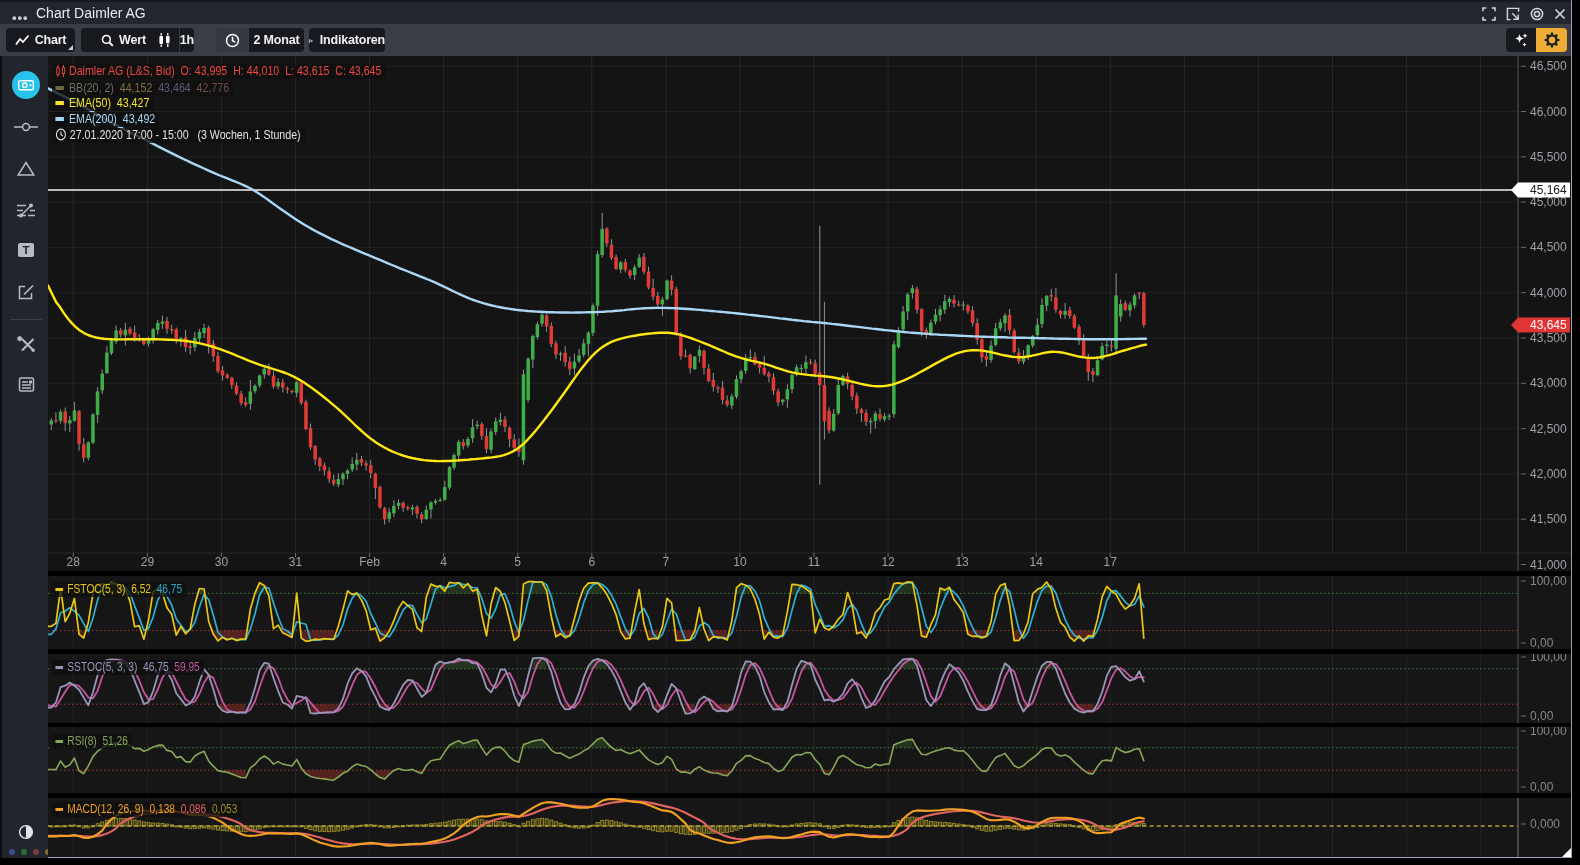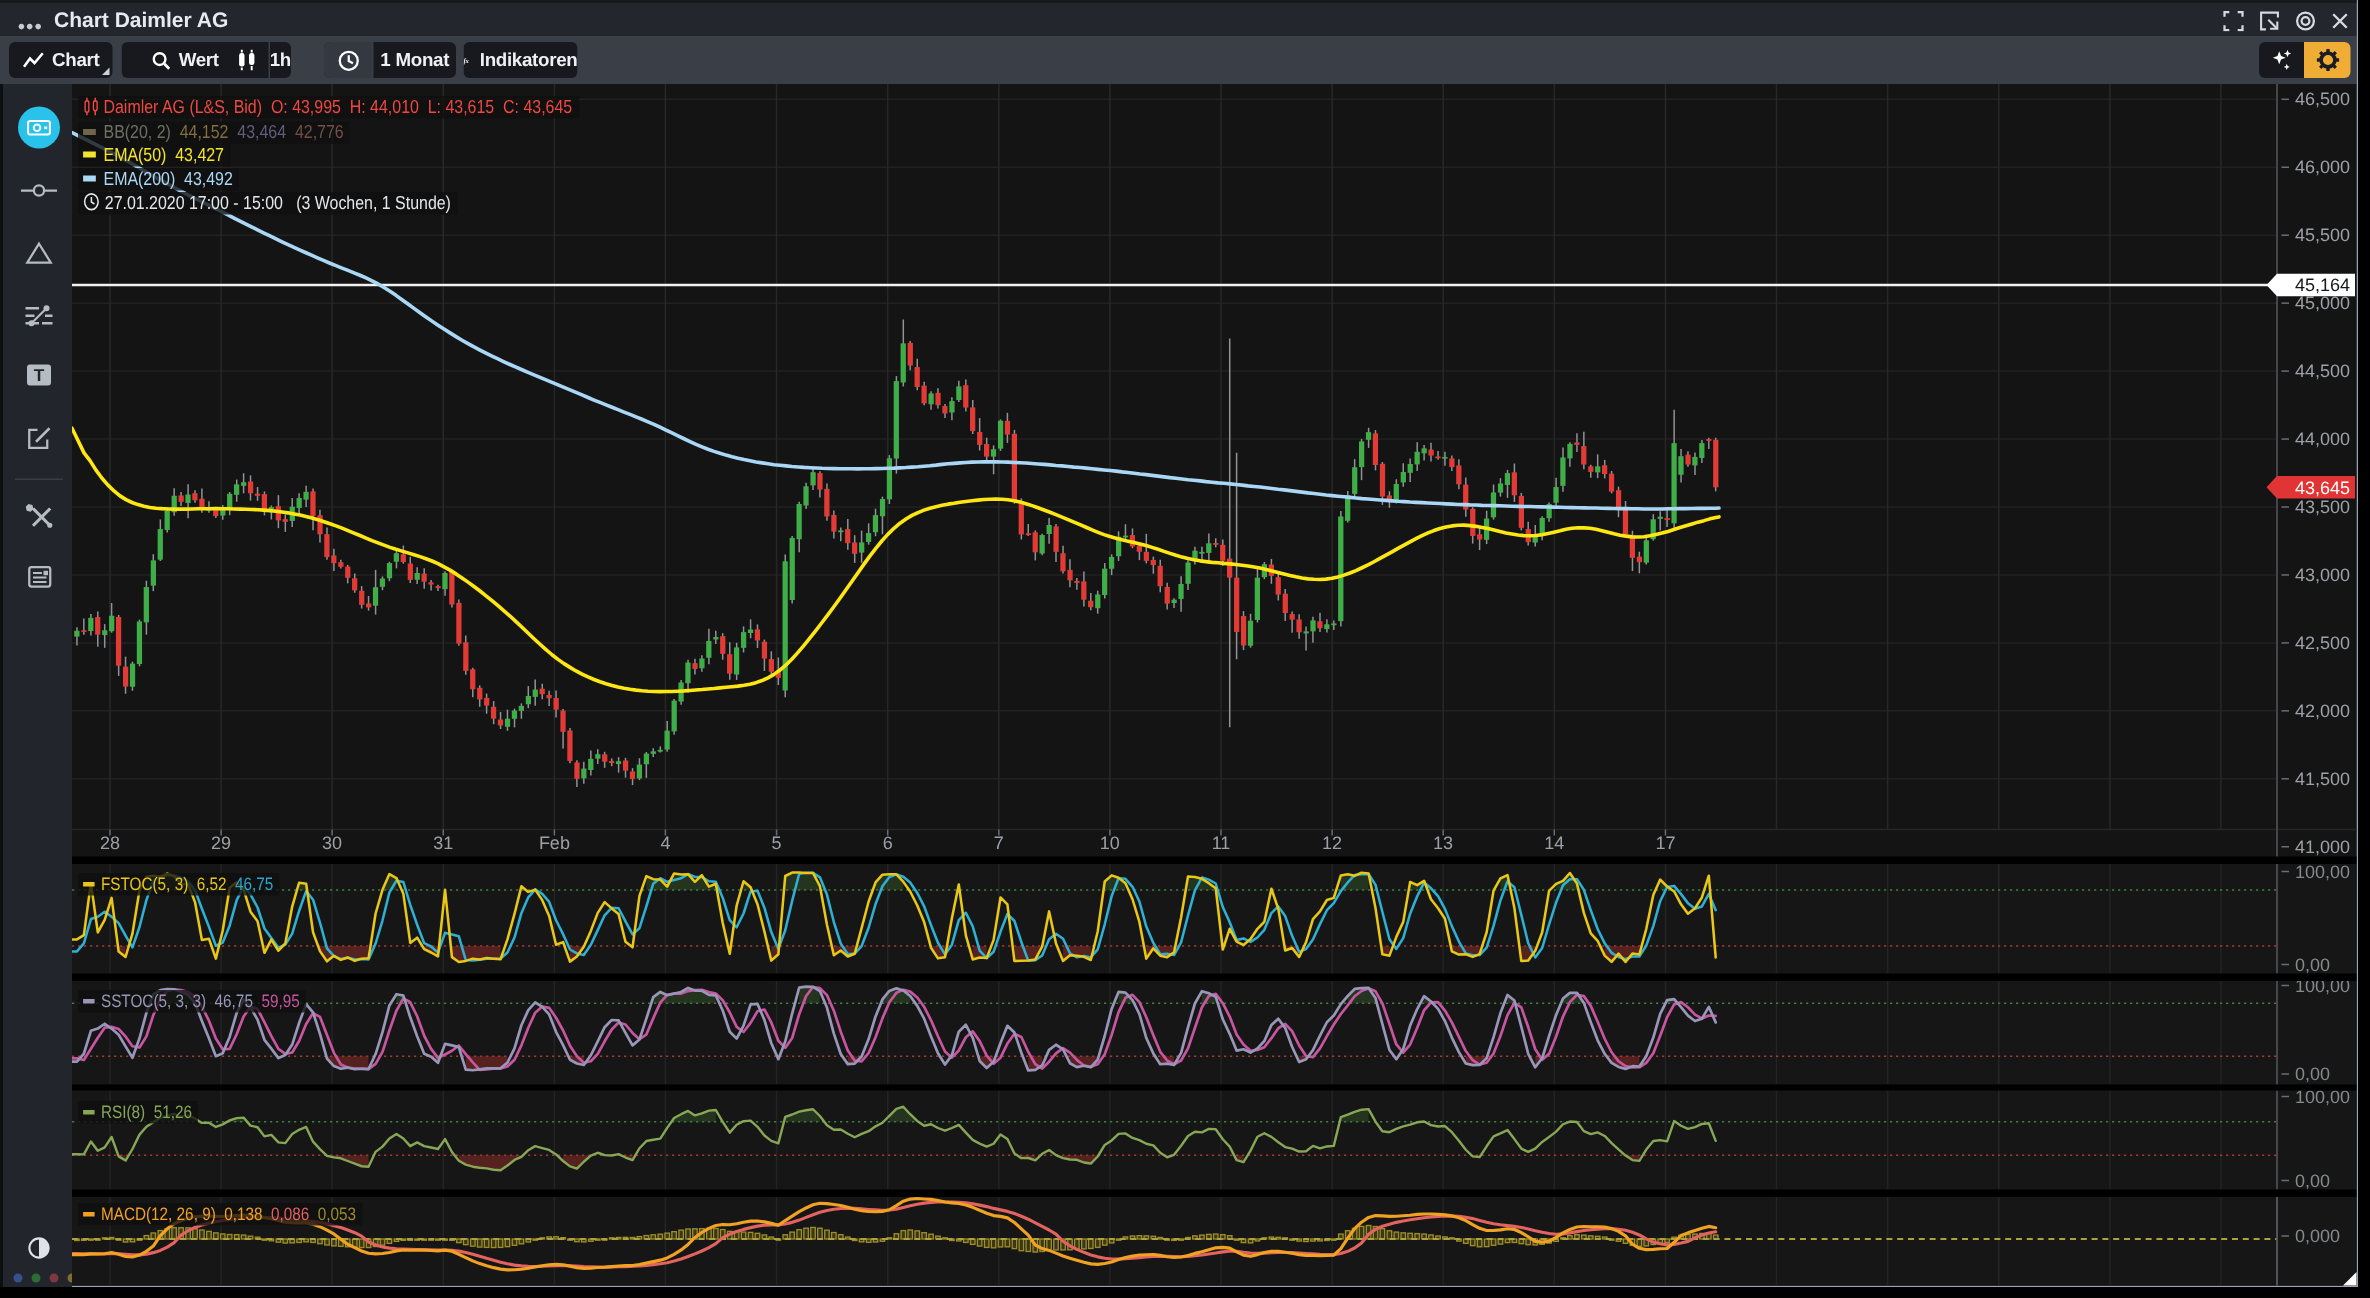--- a/index.html
+++ b/index.html
@@ -1,18 +1,18 @@
 <!DOCTYPE html>
 <html><head><meta charset="utf-8"><style>
 *{margin:0;padding:0;box-sizing:border-box}
 html,body{width:1580px;height:865px;background:#000;font-family:"Liberation Sans",sans-serif;overflow:hidden}
 .win{position:absolute;left:0;top:0;width:1572px;height:858px;background:#141414;border-right:1px solid #9aa4b4;border-bottom:1px solid #9aa4b4}
 .titlebar{position:absolute;left:0;top:0;width:100%;height:24px;background:#23262d;border-top:2px solid #17191d}
 .titlebar .dots{position:absolute;left:12px;top:8px;color:#c7ccd3;font-size:13px;letter-spacing:1px;font-weight:bold}
-.titlebar .t{position:absolute;left:36px;top:3px;color:#e7eaee;font-size:14px;font-weight:bold;transform:translateZ(0)}
+.titlebar .t{position:absolute;left:36px;top:3px;color:#e7eaee;font-size:14px;font-weight:normal;transform:translateZ(0)}
 .twico{position:absolute;top:5px;width:14px;height:14px}
 .toolbar{position:absolute;left:0;top:24px;width:100%;height:32px;background:#3a3e46}
 .btn{position:absolute;top:4px;height:24px;background:#17191e;border-radius:4px;display:flex;align-items:center;color:#eef0f3;font-size:12.5px;font-weight:bold;letter-spacing:-0.2px;transform:translateZ(0)}
 .seg{display:flex;align-items:center;justify-content:center;height:100%;}
 .segdiv{width:1px;height:100%;background:#3a3e46}
 .caret{position:absolute;right:2px;bottom:2px;width:0;height:0;border-left:5px solid transparent;border-bottom:5px solid #cdd2d8}
 .sidebar{position:absolute;left:0;top:56px;width:48px;height:802px;background:#22252b;border-left:2px solid #0d0e10}
 .sbi{position:absolute;left:0;width:48px;display:flex;justify-content:center}
 .ov{position:absolute;white-space:nowrap;font-size:12.5px;transform:scaleX(0.85);transform-origin:left center}
 .chip{background:rgba(16,16,16,0.78);padding:0 5px 1px 4px;display:inline-block}
@@ -65,21 +65,21 @@
         <span class="seg" style="flex:1">1h</span>
       </div>
   <div class="btn" style="left:216px;width:88px">
    <span class="seg" style="width:32px;background:#343941;border-radius:4px 0 0 4px">
           <svg width="15" height="15" viewBox="0 0 15 15">
             <circle cx="7.5" cy="7.5" r="6" fill="none" stroke="#fff" stroke-width="1.5"></circle>
             <path d="M7.5 3.8v3.9l2.8 1.5" fill="none" stroke="#fff" stroke-width="1.5"></path>
           </svg>
         </span>
    <span class="segdiv"></span>
-        <span class="seg" style="flex:1">1 Monat</span>
+        <span class="seg" style="flex:1">2 Monat</span>
       </div>
   <div class="btn" style="left:309px;width:76px">
         <span class="seg" style="width:100%">
    <svg width="17" height="13" viewBox="0 0 17 13" style="margin-right:5px">
             <text x="0" y="11" font-size="13" font-style="italic" font-weight="bold" fill="#fff" font-family="Liberation Serif,serif">fx</text>
           </svg>Indikatoren</span>
       </div>
   <div class="btn" style="left:1506px;width:30px;border-radius:4px 0 0 4px;justify-content:center">
    <svg width="16" height="16" viewBox="0 0 16 16">
           <path d="M6.5 2.2l1.2 3.1 3.1 1.2-3.1 1.2-1.2 3.1-1.2-3.1-3.1-1.2 3.1-1.2z" fill="#fff"></path>

